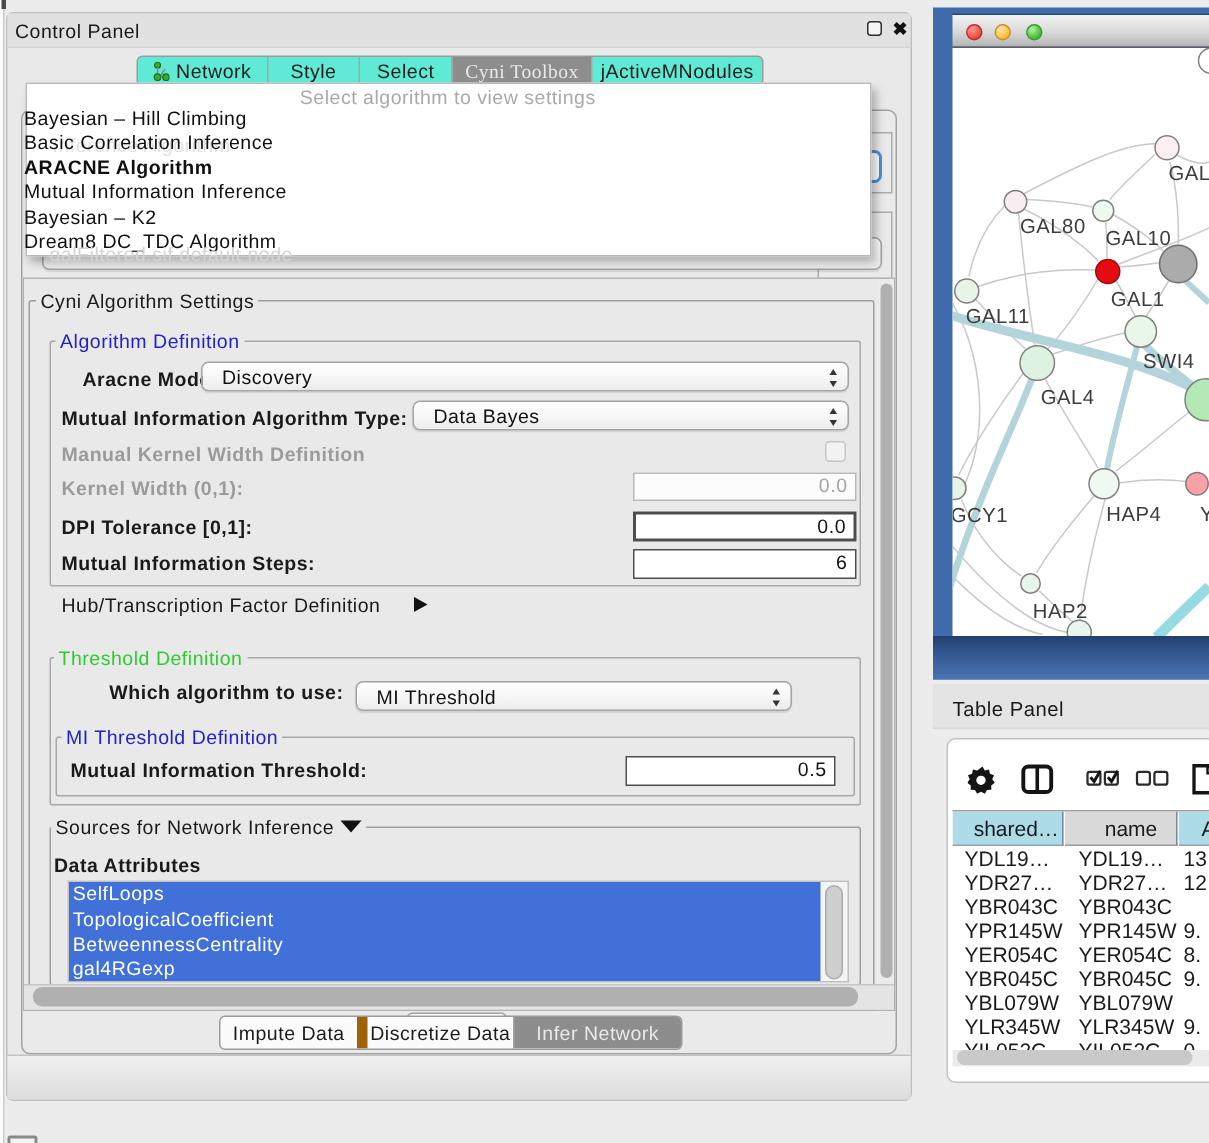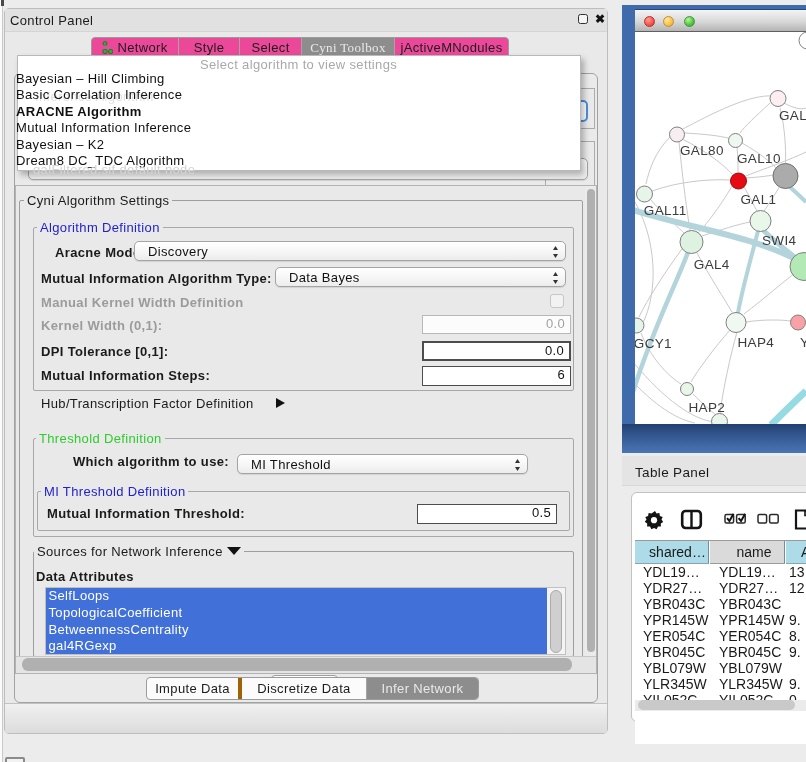--- a/index.html
+++ b/index.html
@@ -22,21 +22,21 @@
 <div class="abs" style="left:0;top:0;width:3px;height:762px;background:#fbfbfb;border-right:1px solid #c9c9c9;"></div>
 <div class="abs" style="left:1px;top:0;width:3px;height:6px;background:#4a4a4a;"></div>
 
 <div class="abs" style="left:4px;top:8px;width:604px;height:726px;background:#e9e9e9;border:1px solid #bdbdbd;border-radius:5px;"></div>
 
 <div class="abs" style="left:5px;top:9px;width:602px;height:23px;background:#e1e1e1;border-bottom:1px solid #d4d4d4;"></div>
 <div class="abs" style="left:10px;top:13px;">Control Panel</div>
 <div class="abs" style="left:578px;top:14px;width:10px;height:10px;border:1.5px solid #2e2e2e;border-radius:2.5px;background:#f4f4f4;"></div>
 <div class="abs" style="left:595px;top:12px;font-size:12px;font-weight:bold;color:#111;">✖</div>
 
-<div class="abs" style="left:91px;top:37px;height:21px;display:flex;border:1px solid #9b9b9b;border-radius:4px;background:#ec4899;overflow:hidden;color:#1c1c1c;">
+<div class="abs" style="left:91px;top:37px;height:21px;display:flex;border:1px solid #9b9b9b;border-radius:4px;background:#5eead4;overflow:hidden;color:#1c1c1c;">
   <div class="seg" style="width:86px;line-height:19px;"><svg width="11" height="13" viewBox="0 0 11 13" style="vertical-align:-2px;">
         <circle cx="3" cy="2.5" r="2" fill="#39a839" stroke="#1c6b1c" stroke-width="0.8"></circle>
         <path d="M3 4 L3 9 M4.5 10.5 L8 5" stroke="#888" stroke-width="1" fill="none"></path>
         <circle cx="3" cy="10.5" r="2.2" fill="#39a839" stroke="#1c6b1c" stroke-width="0.8"></circle>
         <circle cx="8.7" cy="10.5" r="2.2" fill="#39a839" stroke="#1c6b1c" stroke-width="0.8"></circle>
       </svg> Network</div>
   <div class="seg" style="width:61px;line-height:19px;border-left:1px solid #a5a5a5;">Style</div>
   <div class="seg" style="width:62px;line-height:19px;border-left:1px solid #a5a5a5;">Select</div>
   <div class="seg sel" style="width:93px;line-height:19px;border-left:1px solid #a5a5a5;font-family:Liberation Serif, serif;">Cyni Toolbox</div>
   <div class="seg" style="width:114px;line-height:19px;border-left:1px solid #a5a5a5;">jActiveMNodules</div>
@@ -125,21 +125,21 @@
 <div class="abs" style="left:16.5px;top:57px;width:564px;text-align:center;color:#a9a9a9;">Select algorithm to view settings</div>
 <div class="abs" style="left:35px;top:89px;color:#e2e2e2;">Inference Algorithm</div>
 <div class="abs" style="left:16px;top:70.5px;color:#101010;line-height:16.5px;white-space:nowrap;">Bayesian – Hill Climbing<br>Basic Correlation Inference<br><span class="bold">ARACNE Algorithm</span><br>Mutual Information Inference<br>Bayesian – K2<br>Dream8 DC_TDC Algorithm</div>
 <div class="abs" style="left:33px;top:162px;color:#d4d4d4;">galFiltered.sif default node</div>
 
 <div class="abs" style="left:271px;top:675px;width:67px;height:20px;border:1px solid #9f9f9f;border-radius:4px;background:linear-gradient(#ffffff,#ececec);text-align:center;line-height:18px;">Apply</div>
 
 <div class="abs" style="left:5px;top:703px;width:602px;height:30px;background:linear-gradient(#f0f0f0,#dcdcdc);border-top:1px solid #c2c2c2;"></div>
 <div class="abs" style="left:146px;top:677px;height:23px;display:flex;border:1px solid #9b9b9b;border-radius:4px;background:#fbfbfb;overflow:hidden;color:#1c1c1c;">
   <div class="seg" style="width:91px;line-height:21px;">Impute Data</div>
-  <div class="seg" style="width:128px;line-height:21px;border-left:4px solid #a16207;">Discretize Data</div>
+  <div class="seg" style="width:104px;line-height:21px;border-left:7px solid #a16207;">Discretize Data</div>
   <div class="seg sel" style="width:112px;line-height:21px;border-left:1px solid #a5a5a5;">Infer Network</div>
 </div>
 <div class="abs" style="left:5px;top:757px;width:20px;height:16px;border:2px solid #8a8a8a;border-radius:2px;background:#f2f2f2;"></div>
 
 <div class="abs" style="left:622px;top:5px;width:184px;height:448px;background:#3f6aab;"></div>
 <div class="abs" style="left:622px;top:424px;width:184px;height:29px;background:linear-gradient(#22406e,#2f528a 30%,#4a76b4);"></div>
 
 <div class="abs" style="left:635px;top:9px;width:171px;height:23px;background:linear-gradient(#f4f4f4,#d8d8d8 55%,#b4b4b4);border-bottom:1px solid #606060;border-top:1.5px solid #27497e;"></div>
 <div class="abs" style="left:643.5px;top:16px;width:11px;height:11px;border-radius:50%;background:radial-gradient(circle at 35% 30%,#ff9a94,#f6534d 60%,#d8322c);border:0.5px solid #b73229;"></div>
 <div class="abs" style="left:663px;top:16px;width:11px;height:11px;border-radius:50%;background:radial-gradient(circle at 35% 30%,#ffe9a8,#fdc03f 60%,#e09e26);border:0.5px solid #c09135;"></div>
@@ -236,21 +236,21 @@
 <rect x="91.6" y="5.5" width="8.6" height="8.6" rx="1.5"></rect>
 <rect x="113" y="5.5" width="8.6" height="8.6" rx="1.5"></rect>
 <rect x="124.6" y="5.5" width="8.6" height="8.6" rx="1.5"></rect>
 </g>
 <path d="M82,9.2 L84.4,12 L88.6,4.8" stroke="#141414" stroke-width="2" fill="none"></path>
 <path d="M93.6,9.2 L96,12 L100.2,4.8" stroke="#141414" stroke-width="2" fill="none"></path>
 <path d="M151,1.5 h9.5 l4.5,4.5 v13.5 h-14 z" fill="none" stroke="#141414" stroke-width="2.2"></path>
 <path d="M160,1.5 v5 h5" fill="none" stroke="#141414" stroke-width="1.6"></path>
 </svg>
 
-<div class="abs" style="left:635px;top:540px;width:171px;height:204px;overflow:hidden;background:#fff;border-top:1px solid #9a9a9a;font-size:14px;letter-spacing:0;">
+<div class="abs" style="left:635px;top:540px;width:171px;height:160px;overflow:hidden;background:#fff;border-top:1px solid #9a9a9a;font-size:14px;letter-spacing:0;">
   <div style="position:absolute;left:0;top:0;width:74px;height:23px;background:#aedbe8;border-right:1px solid #6f8f9d;border-bottom:1px solid #8aa5b0;text-align:center;line-height:22px;padding-left:12px;font-size:14px;">shared…</div>
   <div style="position:absolute;left:75px;top:0;width:75px;height:23px;background:#dadada;border-right:1px solid #6f8f9d;border-bottom:1px solid #9a9a9a;text-align:center;line-height:22px;padding-left:14px;font-size:14px;">name</div>
   <div style="position:absolute;left:151px;top:0;width:60px;height:23px;background:#aedbe8;border-bottom:1px solid #8aa5b0;line-height:22px;padding-left:15px;font-size:14px;">A</div>
   <div style="position:absolute;left:8px;top:24.4px;line-height:15.9px;white-space:pre;">YDL19…
 YDR27…
 YBR043C
 YPR145W
 YER054C
 YBR045C
 YBL079W

